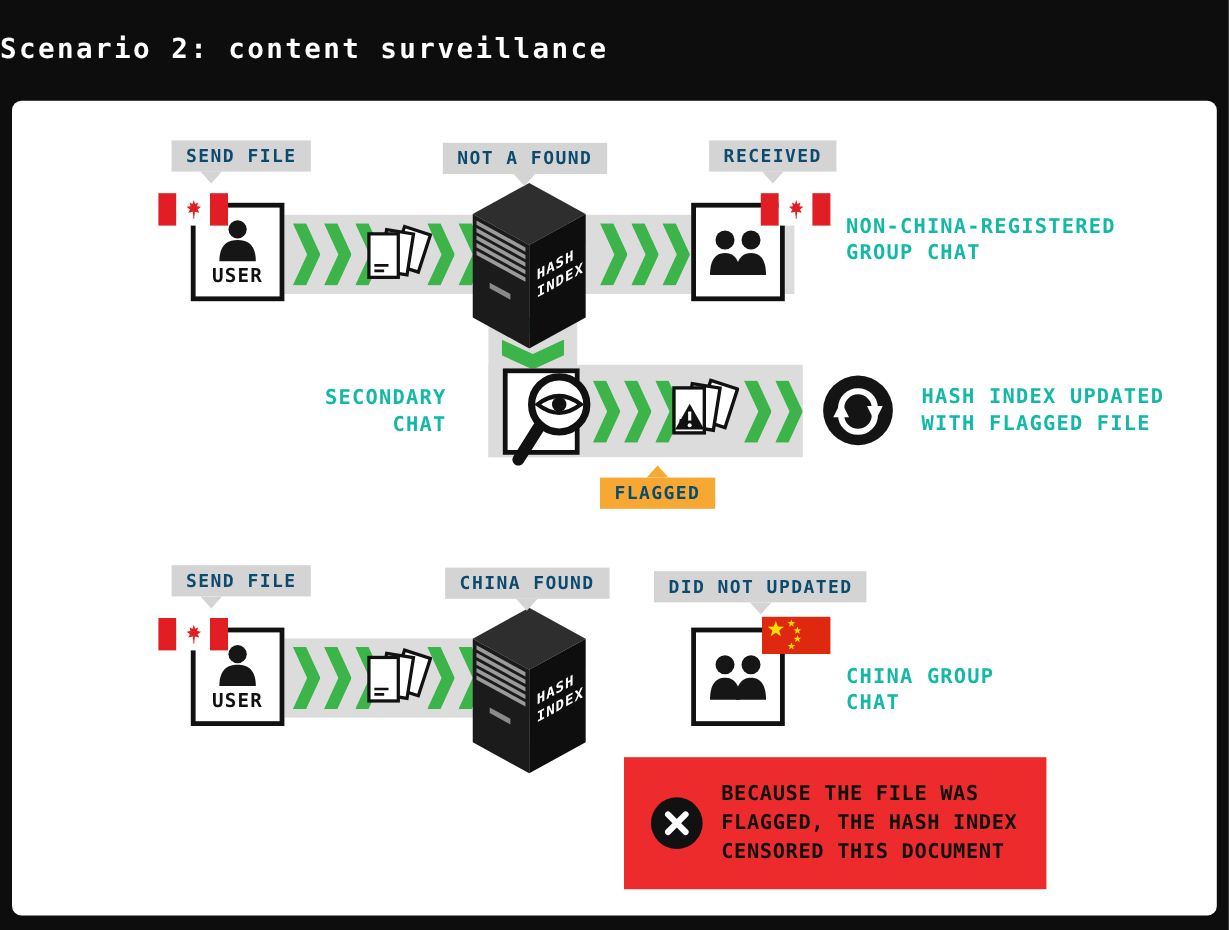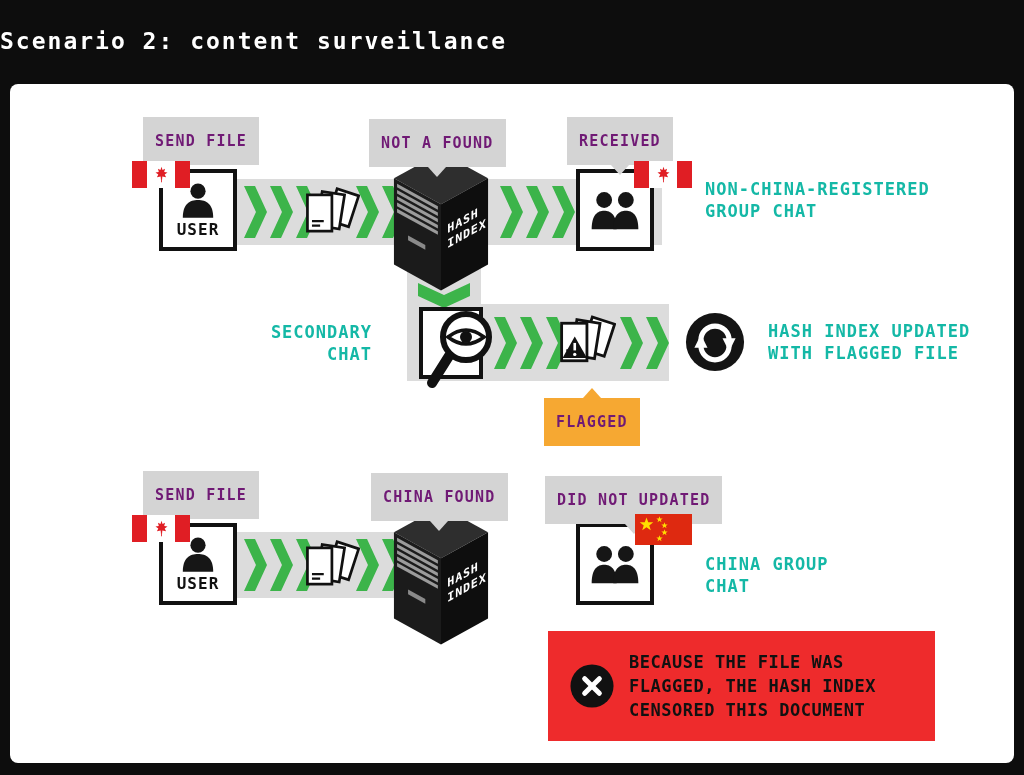--- a/index.html
+++ b/index.html
@@ -11,21 +11,21 @@
   .chev-row{position:absolute;display:flex;gap:3px;z-index:2}
   .chev{width:23px;height:52px;background:#3cb44a;clip-path:polygon(0 0,48% 0,100% 50%,48% 100%,0 100%,52% 50%)}
   .chev-col{position:absolute;display:flex;flex-direction:column;gap:4px;z-index:2}
   .chev-down{width:52px;height:25px;background:#3cb44a;clip-path:polygon(0 0,50% 48%,100% 0,100% 52%,50% 100%,0 52%)}
   .obox{position:absolute;width:78px;height:82px;background:#fff;border:4px solid #111;display:flex;flex-direction:column;align-items:center;justify-content:center;z-index:3}
   .olabel{font-size:16px;font-weight:bold;letter-spacing:1px;margin-top:1px}
   .flag-ca{position:absolute;width:58px;height:27px;display:flex;z-index:4}
   .flag-ca .bar{flex:0 0 15px;background:#e01e24}
   .flag-ca .mid{flex:1;background:#fff;display:flex;align-items:center;justify-content:center}
   .flag-cn{position:absolute;width:57px;height:31px;background:#de2910;z-index:4}
-  .badge{position:absolute;background:#d4d4d4;padding:15px 12px;font-size:15px;font-weight:bold;letter-spacing:1.2px;z-index:4;white-space:nowrap;color:#701a75}
+  .badge{position:absolute;background:#d4d4d4;padding:4px 12px;font-size:15px;font-weight:bold;letter-spacing:1.2px;z-index:4;white-space:nowrap;color:#0c4a6e}
   .badge.pt-down::after{content:"";position:absolute;top:100%;left:50%;margin-left:-9px;border:9px solid transparent;border-top:10px solid #d4d4d4;border-bottom:none}
   .badge.pt-left::after{left:24px;margin-left:0}
   .badge.flagged{background:#f6a832}
   .badge.pt-up::before{content:"";position:absolute;bottom:100%;left:50%;margin-left:-9px;border:9px solid transparent;border-bottom:10px solid #f6a832;border-top:none}
   .cabinet{position:absolute;z-index:3}
   .cabinet text{font-family:"DejaVu Sans Mono","Liberation Mono",monospace;font-weight:bold;font-size:15px;letter-spacing:1px;fill:#fff}
   .icon-abs{position:absolute;z-index:3}
   .caption{position:absolute;font-size:17px;font-weight:bold;letter-spacing:1px;line-height:22px;white-space:pre-line;z-index:2;color:#14b8a6}
   .caption.right{text-align:right}
   .alert{position:absolute;background:#ee2b2c;display:flex;align-items:center;gap:15px;padding:0 18px 0 22px;z-index:3}
@@ -94,21 +94,21 @@
 <div class="title">Scenario 2: content surveillance</div>
 <div class="panel"></div>
 
 <div class="band" style="left:190px;top:179px;width:472px;height:66px"></div>
 <div class="band" style="left:407px;top:245px;width:74px;height:136px"></div>
 <div class="band" style="left:407px;top:304px;width:262px;height:77px"></div>
 <div class="band" style="left:190px;top:532px;width:258px;height:66px"></div>
 
 <div class="badge pt-down pt-left" style="left:143px;top:117px">SEND FILE</div>
 <div class="badge pt-down" style="left:369px;top:119px">NOT A FOUND</div>
-<div class="badge pt-down" style="left:567px;top:117px">RECEIVED</div>
+<div class="badge pt-down" style="left:591px;top:117px">RECEIVED</div>
 
 <div class="obox" style="left:159px;top:169px">
   <svg width="38" height="38" viewBox="0 0 60 60">
       <use href="#sym-person"></use>
     </svg>
   <div class="olabel">USER</div>
 </div>
 <div class="flag-ca" style="left:132px;top:161px">
   <div class="bar"></div>
   <div class="mid">
@@ -184,21 +184,21 @@
   <div class="chev"></div>
   <div class="chev"></div>
 </div>
 
 <svg class="icon-abs" style="left:556px;top:312px" width="60" height="60" viewBox="0 0 64 64">
   <use href="#sym-docs"></use>
   <polygon points="20,26 33,49 7,49" fill="#111"></polygon>
   <rect x="18.6" y="33" width="2.8" height="8" fill="#fff"></rect>
   <circle cx="20" cy="45.2" r="1.8" fill="#fff"></circle>
 </svg>
-<div class="badge flagged pt-up" style="left:544px;top:398px">FLAGGED</div>
+<div class="badge flagged pt-up" style="left:500px;top:398px">FLAGGED</div>
 
 <div class="chev-row" style="left:620px;top:317px">
   <div class="chev"></div>
   <div class="chev"></div>
 </div>
 
 <svg class="icon-abs" style="left:685px;top:312px" width="60" height="60" viewBox="0 0 64 64">
     <use href="#sym-refresh"></use>
   </svg>
 <div class="caption" style="left:768px;top:320px">HASH INDEX UPDATED
@@ -255,20 +255,20 @@
     <use href="#sym-star" x="4" y="3" width="15" height="15"></use>
     <use href="#sym-star" x="21" y="2" width="7" height="7"></use>
     <use href="#sym-star" x="26" y="8" width="7" height="7"></use>
     <use href="#sym-star" x="26" y="15" width="7" height="7"></use>
     <use href="#sym-star" x="21" y="21" width="7" height="7"></use>
   </svg>
 </div>
 <div class="caption" style="left:705px;top:553px">CHINA GROUP
 CHAT</div>
 
-<div class="alert" style="left:548px;top:631px;width:387px;height:110px">
+<div class="alert" style="left:520px;top:631px;width:352px;height:110px">
   <svg width="44" height="44" viewBox="0 0 48 48">
       <use href="#sym-xcircle"></use>
     </svg>
   <div class="alert-text">BECAUSE THE FILE WAS
 FLAGGED, THE HASH INDEX
 CENSORED THIS DOCUMENT</div>
 </div>
 
 </body></html>

